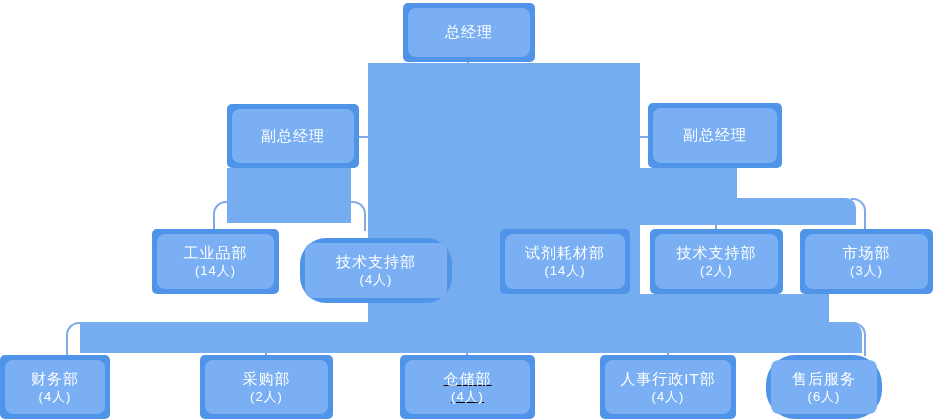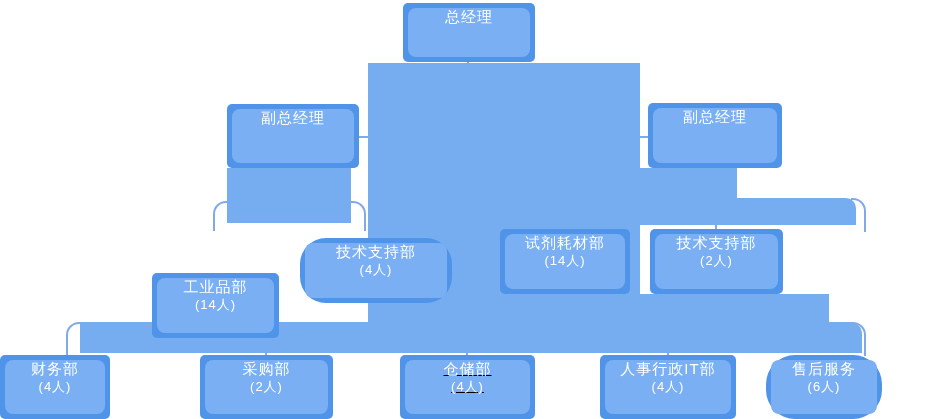--- a/index.html
+++ b/index.html
@@ -25,21 +25,21 @@
   .cline.elbow-r{border-right:2px solid var(--line);border-top:2px solid var(--line);border-top-right-radius:13px;}
 
   
   .node{
     position:absolute;z-index:3;box-sizing:border-box;
     background:var(--node-border);border-radius:5px;padding:5px;
     display:flex;cursor:pointer;
   }
   .node-inner{
     flex:1;background:var(--node-fill);border-radius:8px;
-    display:flex;flex-direction:column;align-items:center;
+    display:flex;flex-direction:column;align-items:center;justify-content:center;
     color:var(--text);text-align:center;overflow:hidden;
   }
   .node-label{font-size:15px;line-height:1.25;letter-spacing:1px;white-space:nowrap;}
   .node-count{font-size:13px;line-height:1.2;letter-spacing:1px;white-space:nowrap;}
 </style>
 </head>
 <body>
 
 <div id="canvas">
 
@@ -73,21 +73,21 @@
     <div class="node-inner">
       <div class="node-label">副总经理</div>
     </div>
   </div>
   <div class="node" style="left:648px;top:103px;width:134px;height:65px;">
     <div class="node-inner">
       <div class="node-label">副总经理</div>
     </div>
   </div>
 
-  <div class="node" style="left:152px;top:229px;width:127px;height:65px;margin-top:44px;">
+  <div class="node" style="left:152px;top:229px;width:127px;height:65px;">
     <div class="node-inner">
       <div class="node-label">工业品部</div>
       <div class="node-count">(14人)</div>
     </div>
   </div>
   <div class="node" style="left:300px;top:238px;width:152px;height:65px;border-radius:26px;">
     <div class="node-inner">
       <div class="node-label">技术支持部</div>
       <div class="node-count">(4人)</div>
     </div>
@@ -95,20 +95,26 @@
   <div class="node" style="left:500px;top:229px;width:130px;height:65px;">
     <div class="node-inner">
       <div class="node-label">试剂耗材部</div>
       <div class="node-count">(14人)</div>
     </div>
   </div>
   <div class="node" style="left:650px;top:229px;width:133px;height:65px;">
     <div class="node-inner">
       <div class="node-label">技术支持部</div>
       <div class="node-count">(2人)</div>
+    </div>
+  </div>
+  <div class="node" style="left:800px;top:229px;width:133px;height:65px;">
+    <div class="node-inner">
+      <div class="node-label">市场部</div>
+      <div class="node-count">(3人)</div>
     </div>
   </div>
 
   <div class="node" style="left:0px;top:355px;width:110px;height:64px;">
     <div class="node-inner">
       <div class="node-label">财务部</div>
       <div class="node-count">(4人)</div>
     </div>
   </div>
   <div class="node" style="left:200px;top:355px;width:133px;height:64px;">

